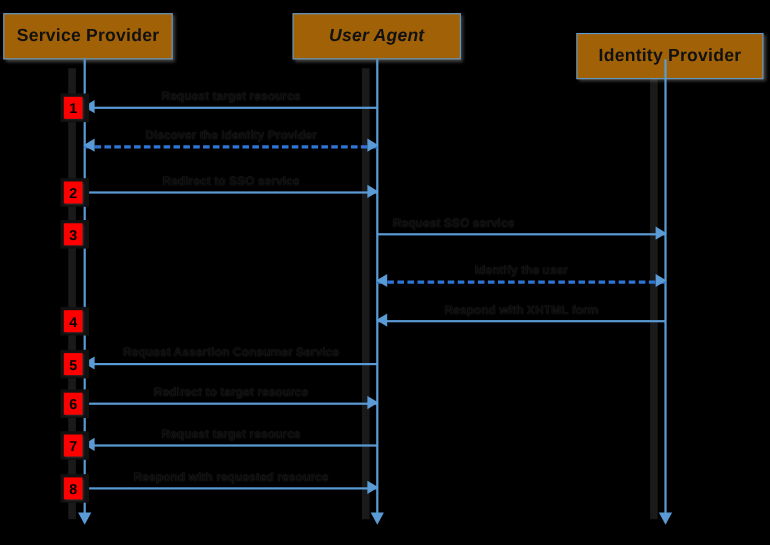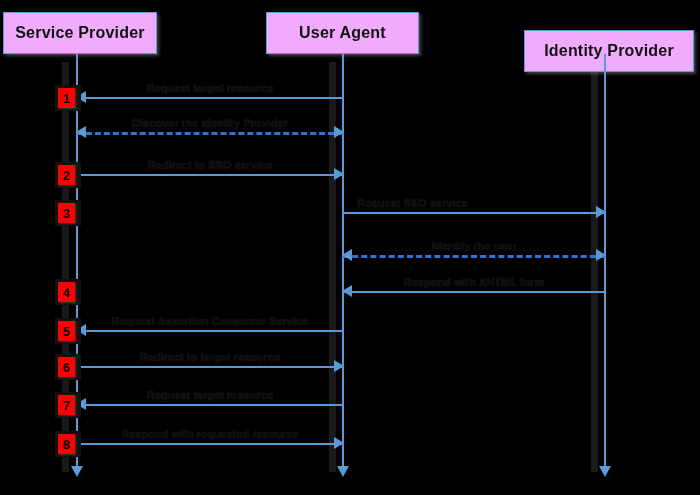--- a/index.html
+++ b/index.html
@@ -8,21 +8,21 @@
     background:#000000;
     font-family:"Liberation Sans",sans-serif;
     overflow:hidden;
     position:relative;
   }
   #canvas{position:absolute;left:0;top:0;width:700px;height:495px;}
 
   
   .actor-box{
     position:absolute;
-    background:#f0abfc;
+    background:#a16207;
     border:1px solid #5B9BD5;
     box-sizing:border-box;
     display:flex;align-items:center;justify-content:center;
     color:#111111;
     font-weight:bold;
     font-size:16px;
     letter-spacing:.2px;
     box-shadow:2px 2px 3px rgba(120,120,120,.55);
   }
 
@@ -107,21 +107,21 @@
 <div id="canvas">
 
   <div class="activation-shadow" style="left:62px;top:62px;width:7px;height:410px;"></div>
   <div class="activation-shadow" style="left:329px;top:62px;width:7px;height:410px;"></div>
   <div class="activation-shadow" style="left:591px;top:62px;width:7px;height:410px;"></div>
 
   <div class="actor-box" style="left:3px;top:12px;width:154px;height:42px;">
     <span>Service Provider</span>
   </div>
 
-  <div class="actor-box" style="left:266px;top:12px;width:153px;height:42px;">
+  <div class="actor-box" style="left:266px;top:12px;width:153px;height:42px;font-style:italic;">
     <span>User Agent</span>
   </div>
 
   <div class="actor-box" style="left:524px;top:30px;width:170px;height:42px;">
     <span>Identity Provider</span>
   </div>
 
   <div class="lifeline" style="left:76px;top:54px;height:414px;"></div>
   <div class="lifeline-head" style="left:71px;top:466px;"></div>
 

